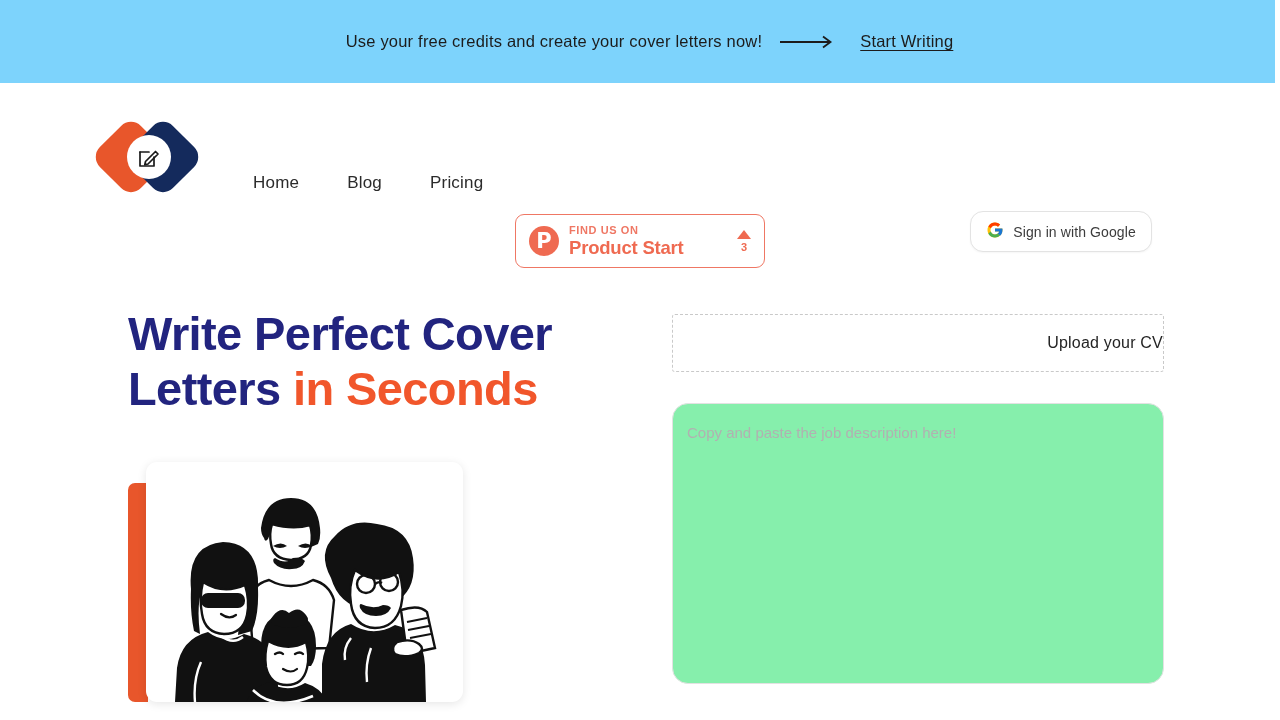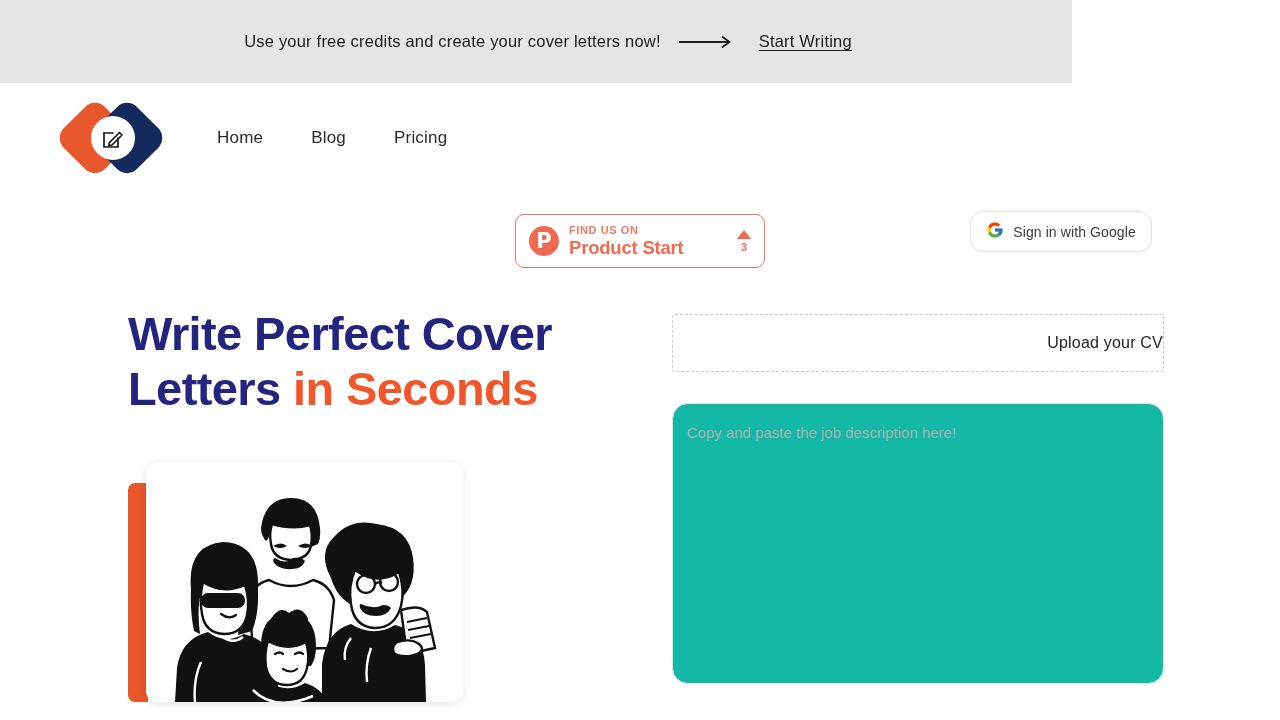--- a/index.html
+++ b/index.html
@@ -6,23 +6,23 @@
   html, body {
     width: 1280px;
     height: 720px;
     overflow: hidden;
     background: #ffffff;
     font-family: "Liberation Sans", sans-serif;
   }
 
   
   .promo-banner {
-    width: 1072px;
+    width: 1275px;
     height: 83px;
-    background: #e5e5e5;
+    background: #7dd3fc;
     display: flex;
     align-items: center;
     justify-content: center;
     gap: 0;
     padding-left: 24px;
   }
   .promo-text {
     font-size: 16.5px;
     color: #1c1c1c;
     letter-spacing: 0.2px;
@@ -38,22 +38,22 @@
     color: #1c1c1c;
     text-underline-offset: 3px;
     letter-spacing: 0.2px;
   }
 
   
   .site-header {
     width: 1280px;
     height: 110px;
     display: flex;
-    align-items: center;
-    padding: 0 64px;
+    align-items: flex-end;
+    padding: 0 100px;
     position: relative;
   }
   .logo {
     width: 96px;
     height: 72px;
     position: relative;
     flex: none;
   }
   .logo .diamond {
     position: absolute;
@@ -234,21 +234,21 @@
     font-size: 16px;
     color: #242424;
     letter-spacing: 0.2px;
   }
   .job-textarea {
     width: 492px;
     height: 281px;
     margin-top: 31px;
     border: 1px solid #e2e2e2;
     border-radius: 16px;
-    background: #14b8a6;
+    background: #86efac;
     padding: 20px 14px;
     font-size: 15px;
     font-family: "Liberation Sans", sans-serif;
     color: #333333;
     resize: none;
     outline: none;
   }
   .job-textarea::placeholder { color: #b1b1b1; }
 </style>
 </head>

